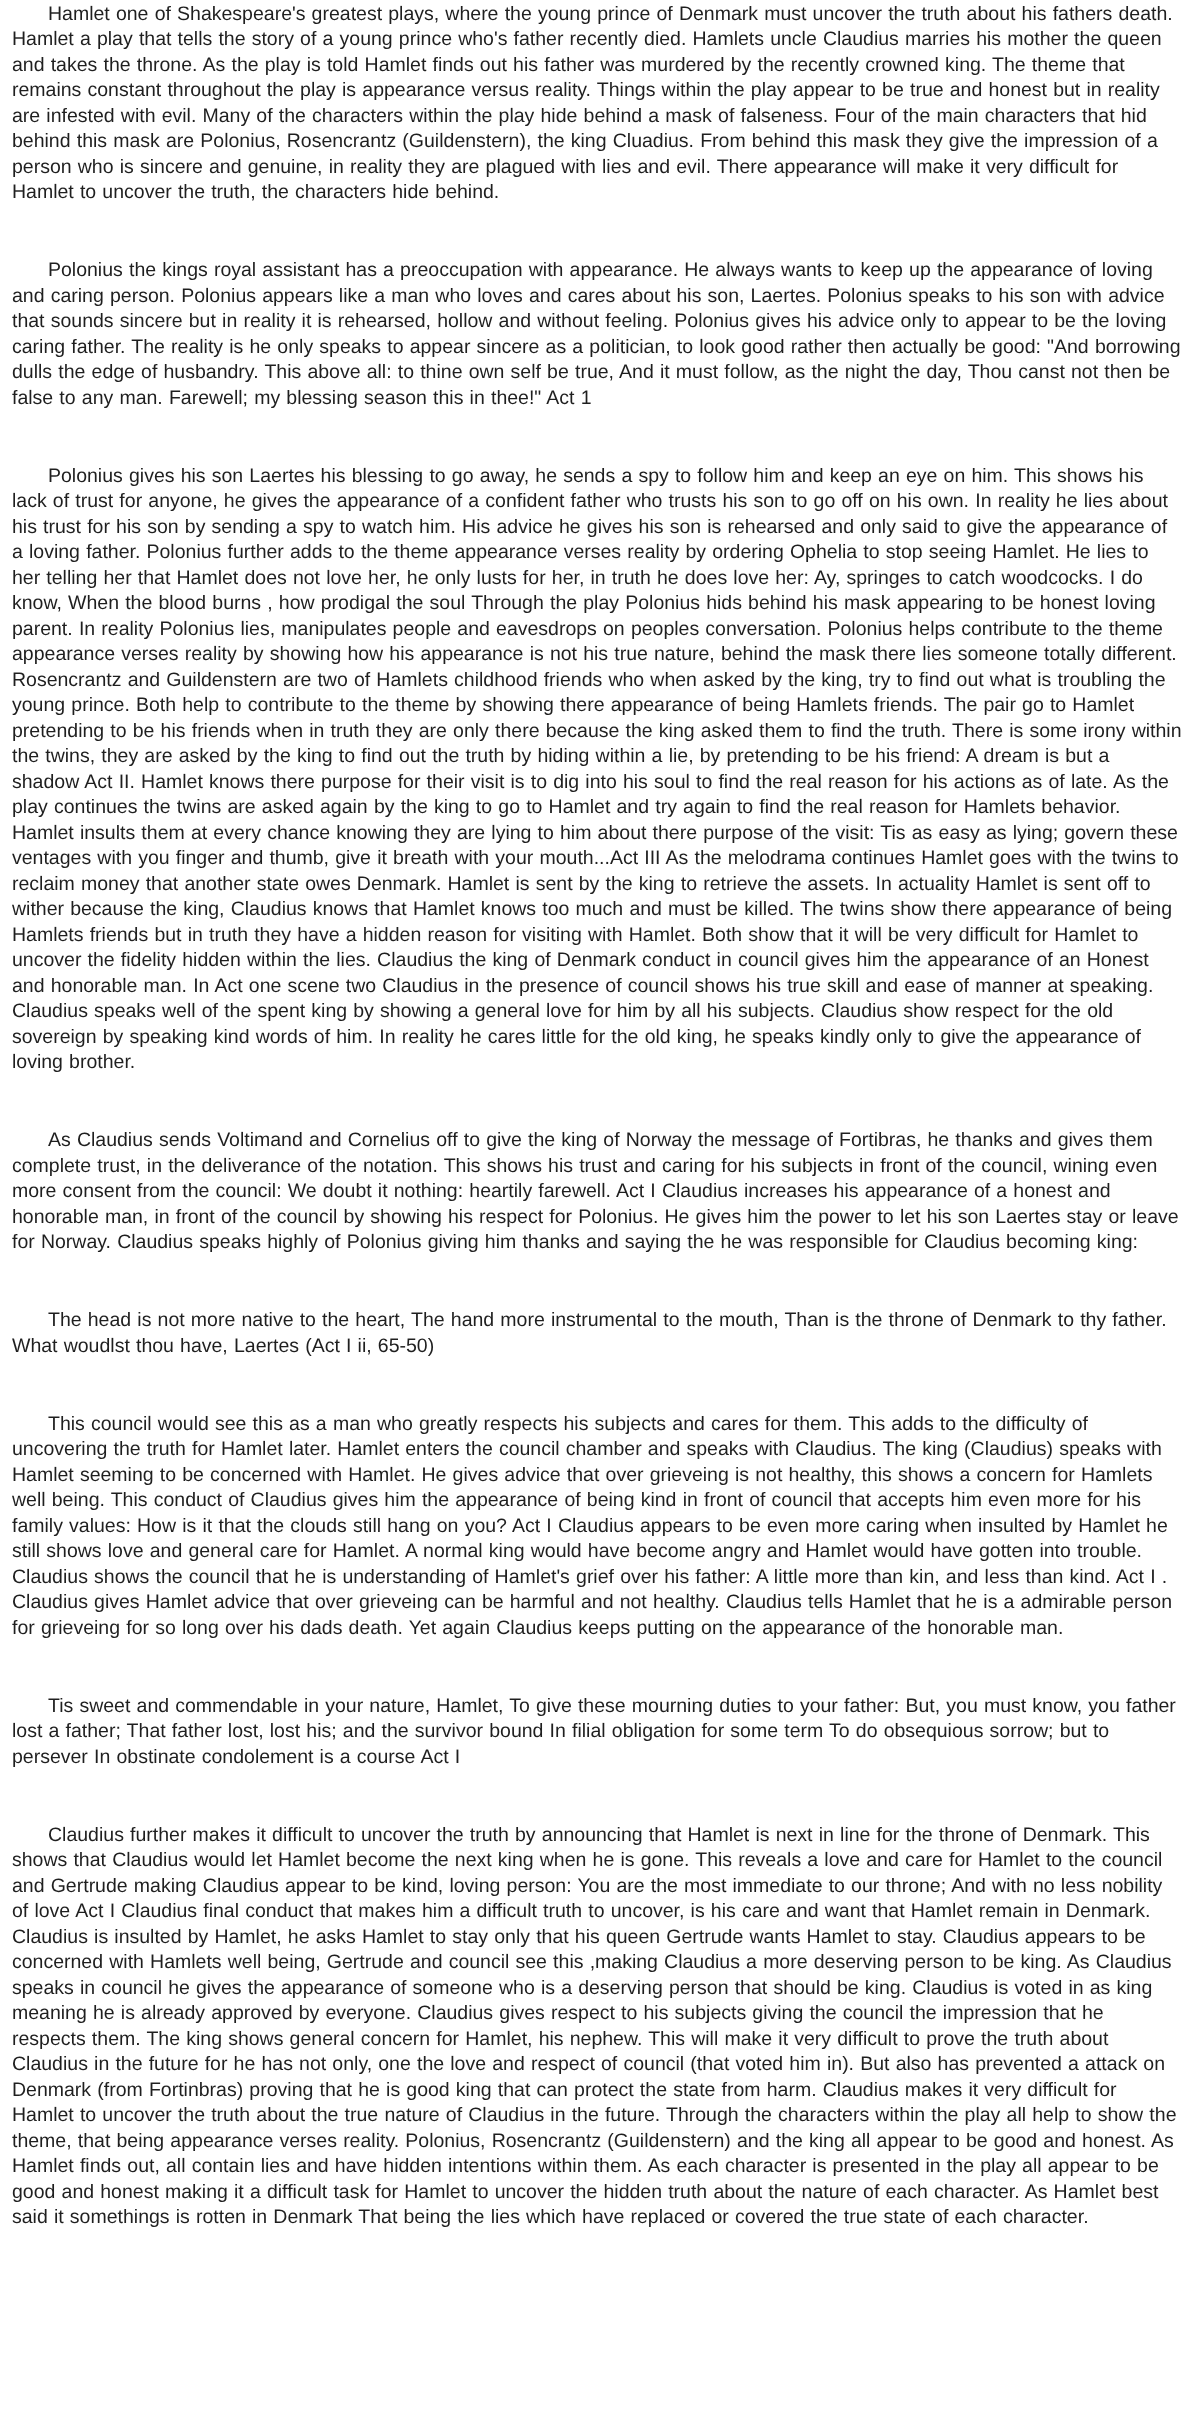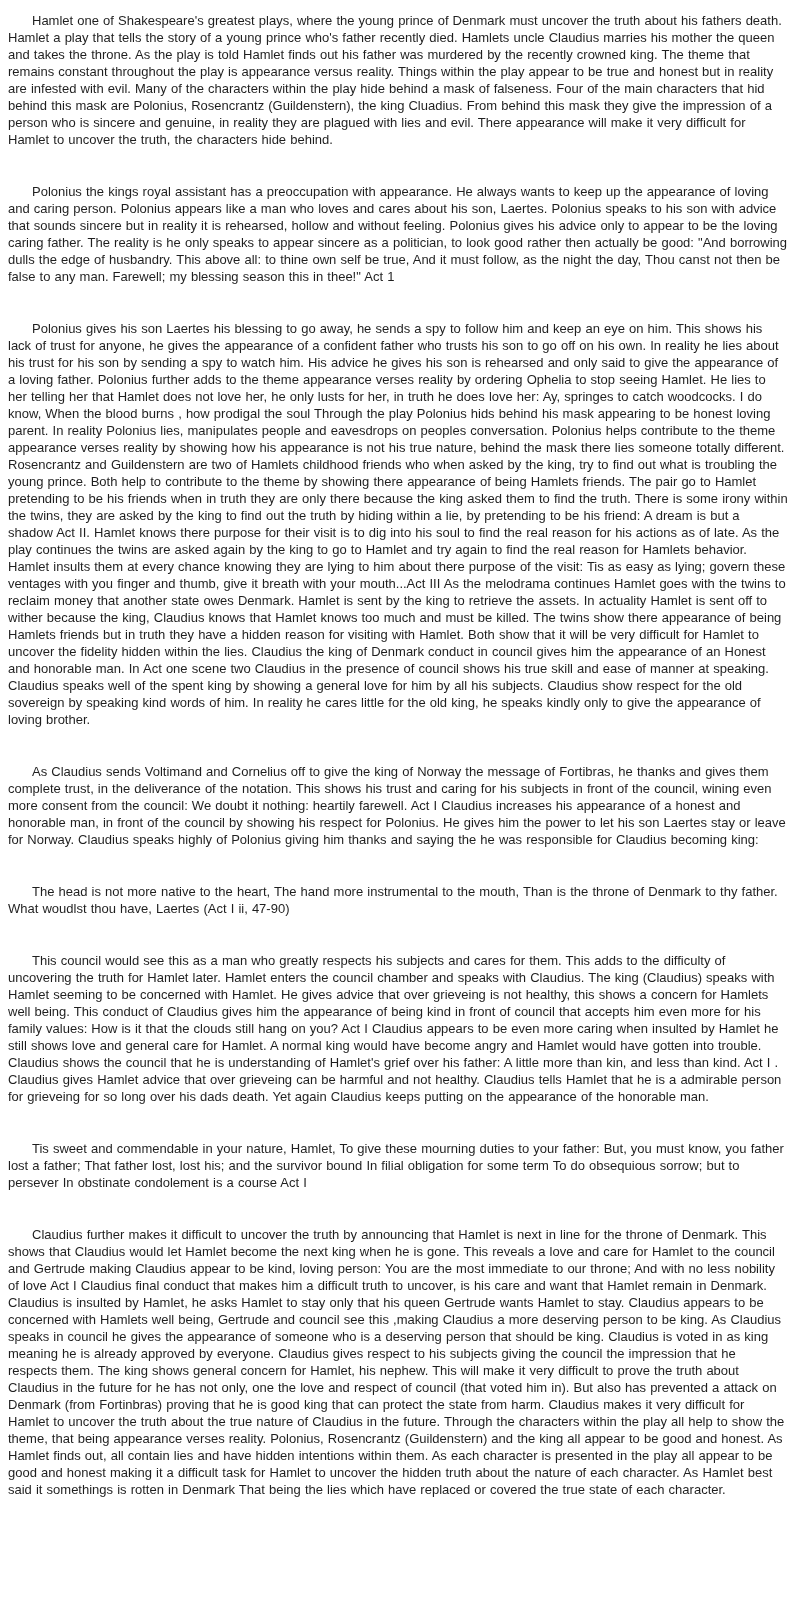--- a/index.html
+++ b/index.html
@@ -6,21 +6,21 @@
       margin: 0;
       padding: 0;
       background: #ffffff;
     }
     body {
       width: 800px;
       min-height: 1610px;
       box-sizing: border-box;
     }
     .page {
-      padding: 12px 8px 0 8px;
+      padding: 0 8px 0 8px;
       box-sizing: border-box;
       width: 796px;
     }
     .essay p {
       font-family: "Liberation Sans", "DejaVu Sans", sans-serif;
       font-size: 13px;
       line-height: 17px;
       color: #1f1f1f;
       margin: 0 0 35px 0;
       text-indent: 24px;
@@ -33,18 +33,18 @@
   </style>
 </head>
 <body>
 
 <div class="page">
   <div class="essay">
     <p>Hamlet one of Shakespeare's greatest plays, where the young prince of Denmark must uncover the truth about his fathers death. Hamlet a play that tells the story of a young prince who's father recently died. Hamlets uncle Claudius marries his mother the queen and takes the throne. As the play is told Hamlet finds out his father was murdered by the recently crowned king. The theme that remains constant throughout the play is appearance versus reality. Things within the play appear to be true and honest but in reality are infested with evil. Many of the characters within the play hide behind a mask of falseness. Four of the main characters that hid behind this mask are Polonius, Rosencrantz (Guildenstern), the king Cluadius. From behind this mask they give the impression of a person who is sincere and genuine, in reality they are plagued with lies and evil. There appearance will make it very difficult for Hamlet to uncover the truth, the characters hide behind.</p>
     <p>Polonius the kings royal assistant has a preoccupation with appearance. He always wants to keep up the appearance of loving and caring person. Polonius appears like a man who loves and cares about his son, Laertes. Polonius speaks to his son with advice that sounds sincere but in reality it is rehearsed, hollow and without feeling. Polonius gives his advice only to appear to be the loving caring father. The reality is he only speaks to appear sincere as a politician, to look good rather then actually be good: "And borrowing dulls the edge of husbandry. This above all: to thine own self be true, And it must follow, as the night the day, Thou canst not then be false to any man. Farewell; my blessing season this in thee!" Act 1</p>
     <p>Polonius gives his son Laertes his blessing to go away, he sends a spy to follow him and keep an eye on him. This shows his lack of trust for anyone, he gives the appearance of a confident father who trusts his son to go off on his own. In reality he lies about his trust for his son by sending a spy to watch him. His advice he gives his son is rehearsed and only said to give the appearance of a loving father. Polonius further adds to the theme appearance verses reality by ordering Ophelia to stop seeing Hamlet. He lies to her telling her that Hamlet does not love her, he only lusts for her, in truth he does love her: Ay, springes to catch woodcocks. I do know, When the blood burns , how prodigal the soul Through the play Polonius hids behind his mask appearing to be honest loving parent. In reality Polonius lies, manipulates people and eavesdrops on peoples conversation. Polonius helps contribute to the theme appearance verses reality by showing how his appearance is not his true nature, behind the mask there lies someone totally different. Rosencrantz and Guildenstern are two of Hamlets childhood friends who when asked by the king, try to find out what is troubling the young prince. Both help to contribute to the theme by showing there appearance of being Hamlets friends. The pair go to Hamlet pretending to be his friends when in truth they are only there because the king asked them to find the truth. There is some irony within the twins, they are asked by the king to find out the truth by hiding within a lie, by pretending to be his friend: A dream is but a shadow Act II. Hamlet knows there purpose for their visit is to dig into his soul to find the real reason for his actions as of late. As the play continues the twins are asked again by the king to go to Hamlet and try again to find the real reason for Hamlets behavior. Hamlet insults them at every chance knowing they are lying to him about there purpose of the visit: Tis as easy as lying; govern these ventages with you finger and thumb, give it breath with your mouth...Act III As the melodrama continues Hamlet goes with the twins to reclaim money that another state owes Denmark. Hamlet is sent by the king to retrieve the assets. In actuality Hamlet is sent off to wither because the king, Claudius knows that Hamlet knows too much and must be killed. The twins show there appearance of being Hamlets friends but in truth they have a hidden reason for visiting with Hamlet. Both show that it will be very difficult for Hamlet to uncover the fidelity hidden within the lies. Claudius the king of Denmark conduct in council gives him the appearance of an Honest and honorable man. In Act one scene two Claudius in the presence of council shows his true skill and ease of manner at speaking. Claudius speaks well of the spent king by showing a general love for him by all his subjects. Claudius show respect for the old sovereign by speaking kind words of him. In reality he cares little for the old king, he speaks kindly only to give the appearance of loving brother.</p>
     <p>As Claudius sends Voltimand and Cornelius off to give the king of Norway the message of Fortibras, he thanks and gives them complete trust, in the deliverance of the notation. This shows his trust and caring for his subjects in front of the council, wining even more consent from the council: We doubt it nothing: heartily farewell. Act I Claudius increases his appearance of a honest and honorable man, in front of the council by showing his respect for Polonius. He gives him the power to let his son Laertes stay or leave for Norway. Claudius speaks highly of Polonius giving him thanks and saying the he was responsible for Claudius becoming king:</p>
-    <p>The head is not more native to the heart, The hand more instrumental to the mouth, Than is the throne of Denmark to thy father. What woudlst thou have, Laertes (Act I ii, 47-90)</p>
+    <p>The head is not more native to the heart, The hand more instrumental to the mouth, Than is the throne of Denmark to thy father. What woudlst thou have, Laertes (Act I ii, 65-50)</p>
     <p>This council would see this as a man who greatly respects his subjects and cares for them. This adds to the difficulty of uncovering the truth for Hamlet later. Hamlet enters the council chamber and speaks with Claudius. The king (Claudius) speaks with Hamlet seeming to be concerned with Hamlet. He gives advice that over grieveing is not healthy, this shows a concern for Hamlets well being. This conduct of Claudius gives him the appearance of being kind in front of council that accepts him even more for his family values: How is it that the clouds still hang on you? Act I Claudius appears to be even more caring when insulted by Hamlet he still shows love and general care for Hamlet. A normal king would have become angry and Hamlet would have gotten into trouble. Claudius shows the council that he is understanding of Hamlet's grief over his father: A little more than kin, and less than kind. Act I . Claudius gives Hamlet advice that over grieveing can be harmful and not healthy. Claudius tells Hamlet that he is a admirable person for grieveing for so long over his dads death. Yet again Claudius keeps putting on the appearance of the honorable man.</p>
     <p>Tis sweet and commendable in your nature, Hamlet, To give these mourning duties to your father: But, you must know, you father lost a father; That father lost, lost his; and the survivor bound In filial obligation for some term To do obsequious sorrow; but to persever In obstinate condolement is a course Act I</p>
     <p>Claudius further makes it difficult to uncover the truth by announcing that Hamlet is next in line for the throne of Denmark. This shows that Claudius would let Hamlet become the next king when he is gone. This reveals a love and care for Hamlet to the council and Gertrude making Claudius appear to be kind, loving person: You are the most immediate to our throne; And with no less nobility of love Act I Claudius final conduct that makes him a difficult truth to uncover, is his care and want that Hamlet remain in Denmark. Claudius is insulted by Hamlet, he asks Hamlet to stay only that his queen Gertrude wants Hamlet to stay. Claudius appears to be concerned with Hamlets well being, Gertrude and council see this ,making Claudius a more deserving person to be king. As Claudius speaks in council he gives the appearance of someone who is a deserving person that should be king. Claudius is voted in as king meaning he is already approved by everyone. Claudius gives respect to his subjects giving the council the impression that he respects them. The king shows general concern for Hamlet, his nephew. This will make it very difficult to prove the truth about Claudius in the future for he has not only, one the love and respect of council (that voted him in). But also has prevented a attack on Denmark (from Fortinbras) proving that he is good king that can protect the state from harm. Claudius makes it very difficult for Hamlet to uncover the truth about the true nature of Claudius in the future. Through the characters within the play all help to show the theme, that being appearance verses reality. Polonius, Rosencrantz (Guildenstern) and the king all appear to be good and honest. As Hamlet finds out, all contain lies and have hidden intentions within them. As each character is presented in the play all appear to be good and honest making it a difficult task for Hamlet to uncover the hidden truth about the nature of each character. As Hamlet best said it somethings is rotten in Denmark That being the lies which have replaced or covered the true state of each character.</p>
   </div>
 </div>
 
 </body></html>

